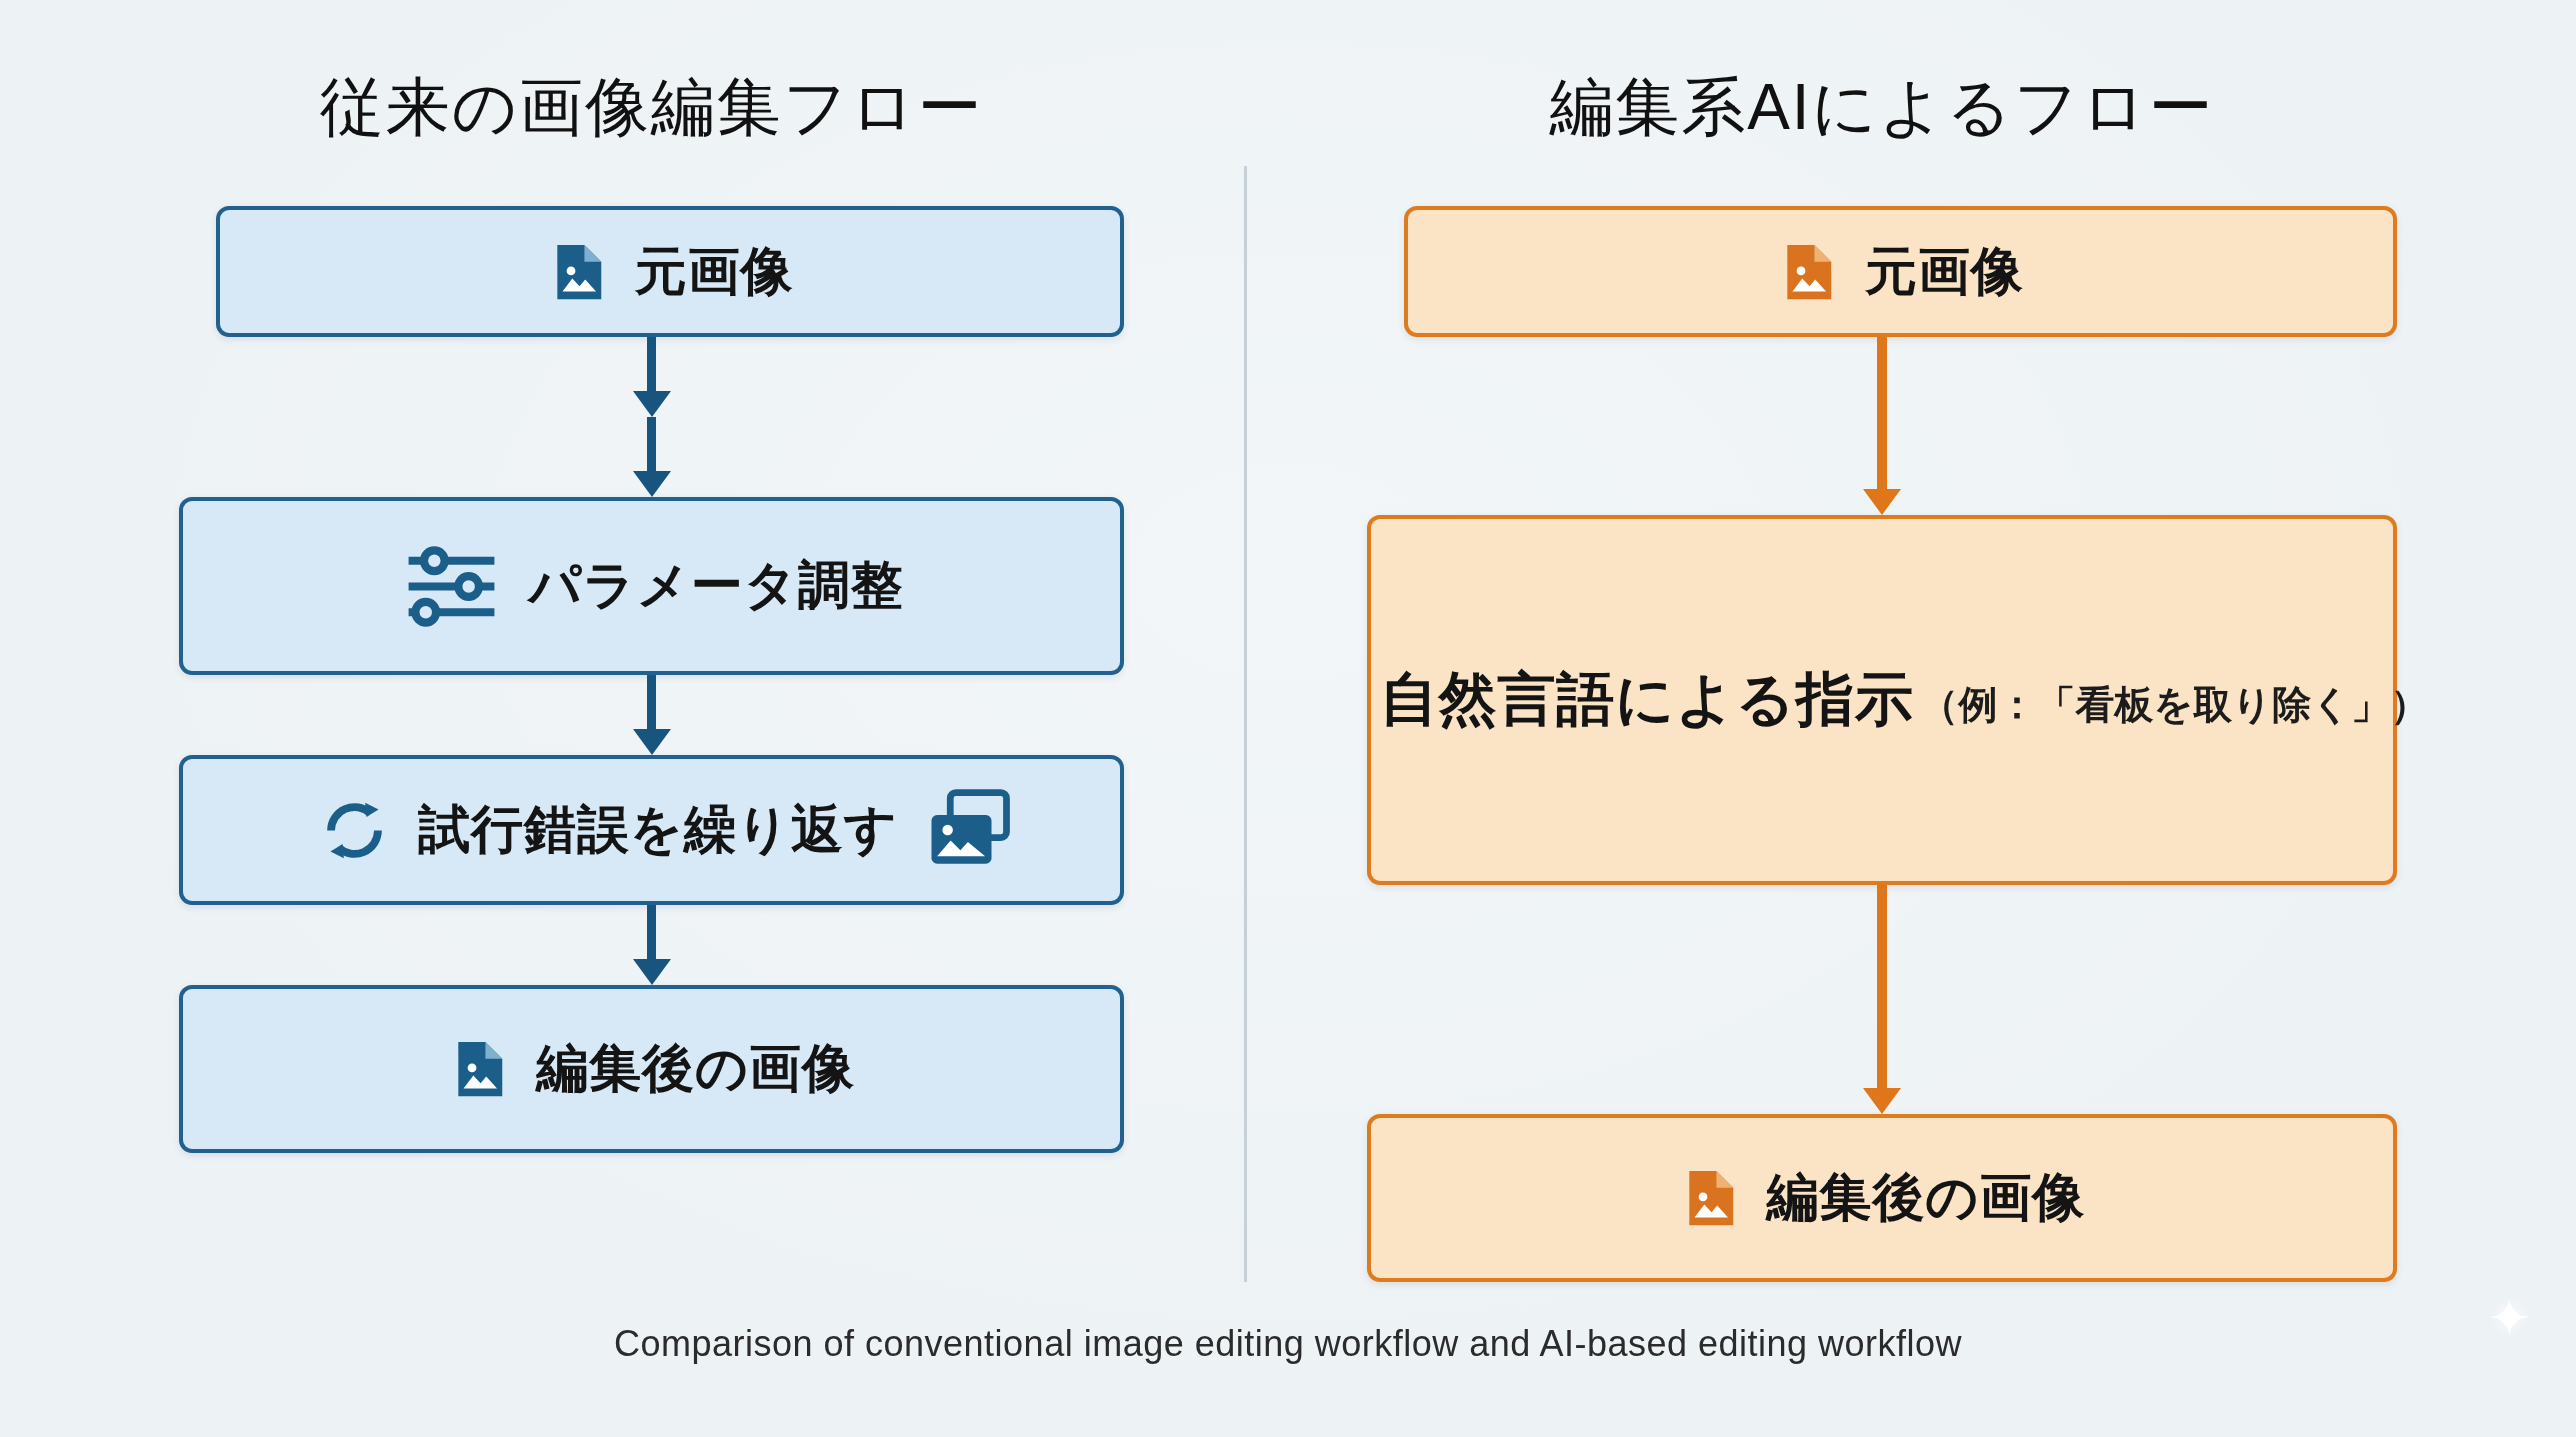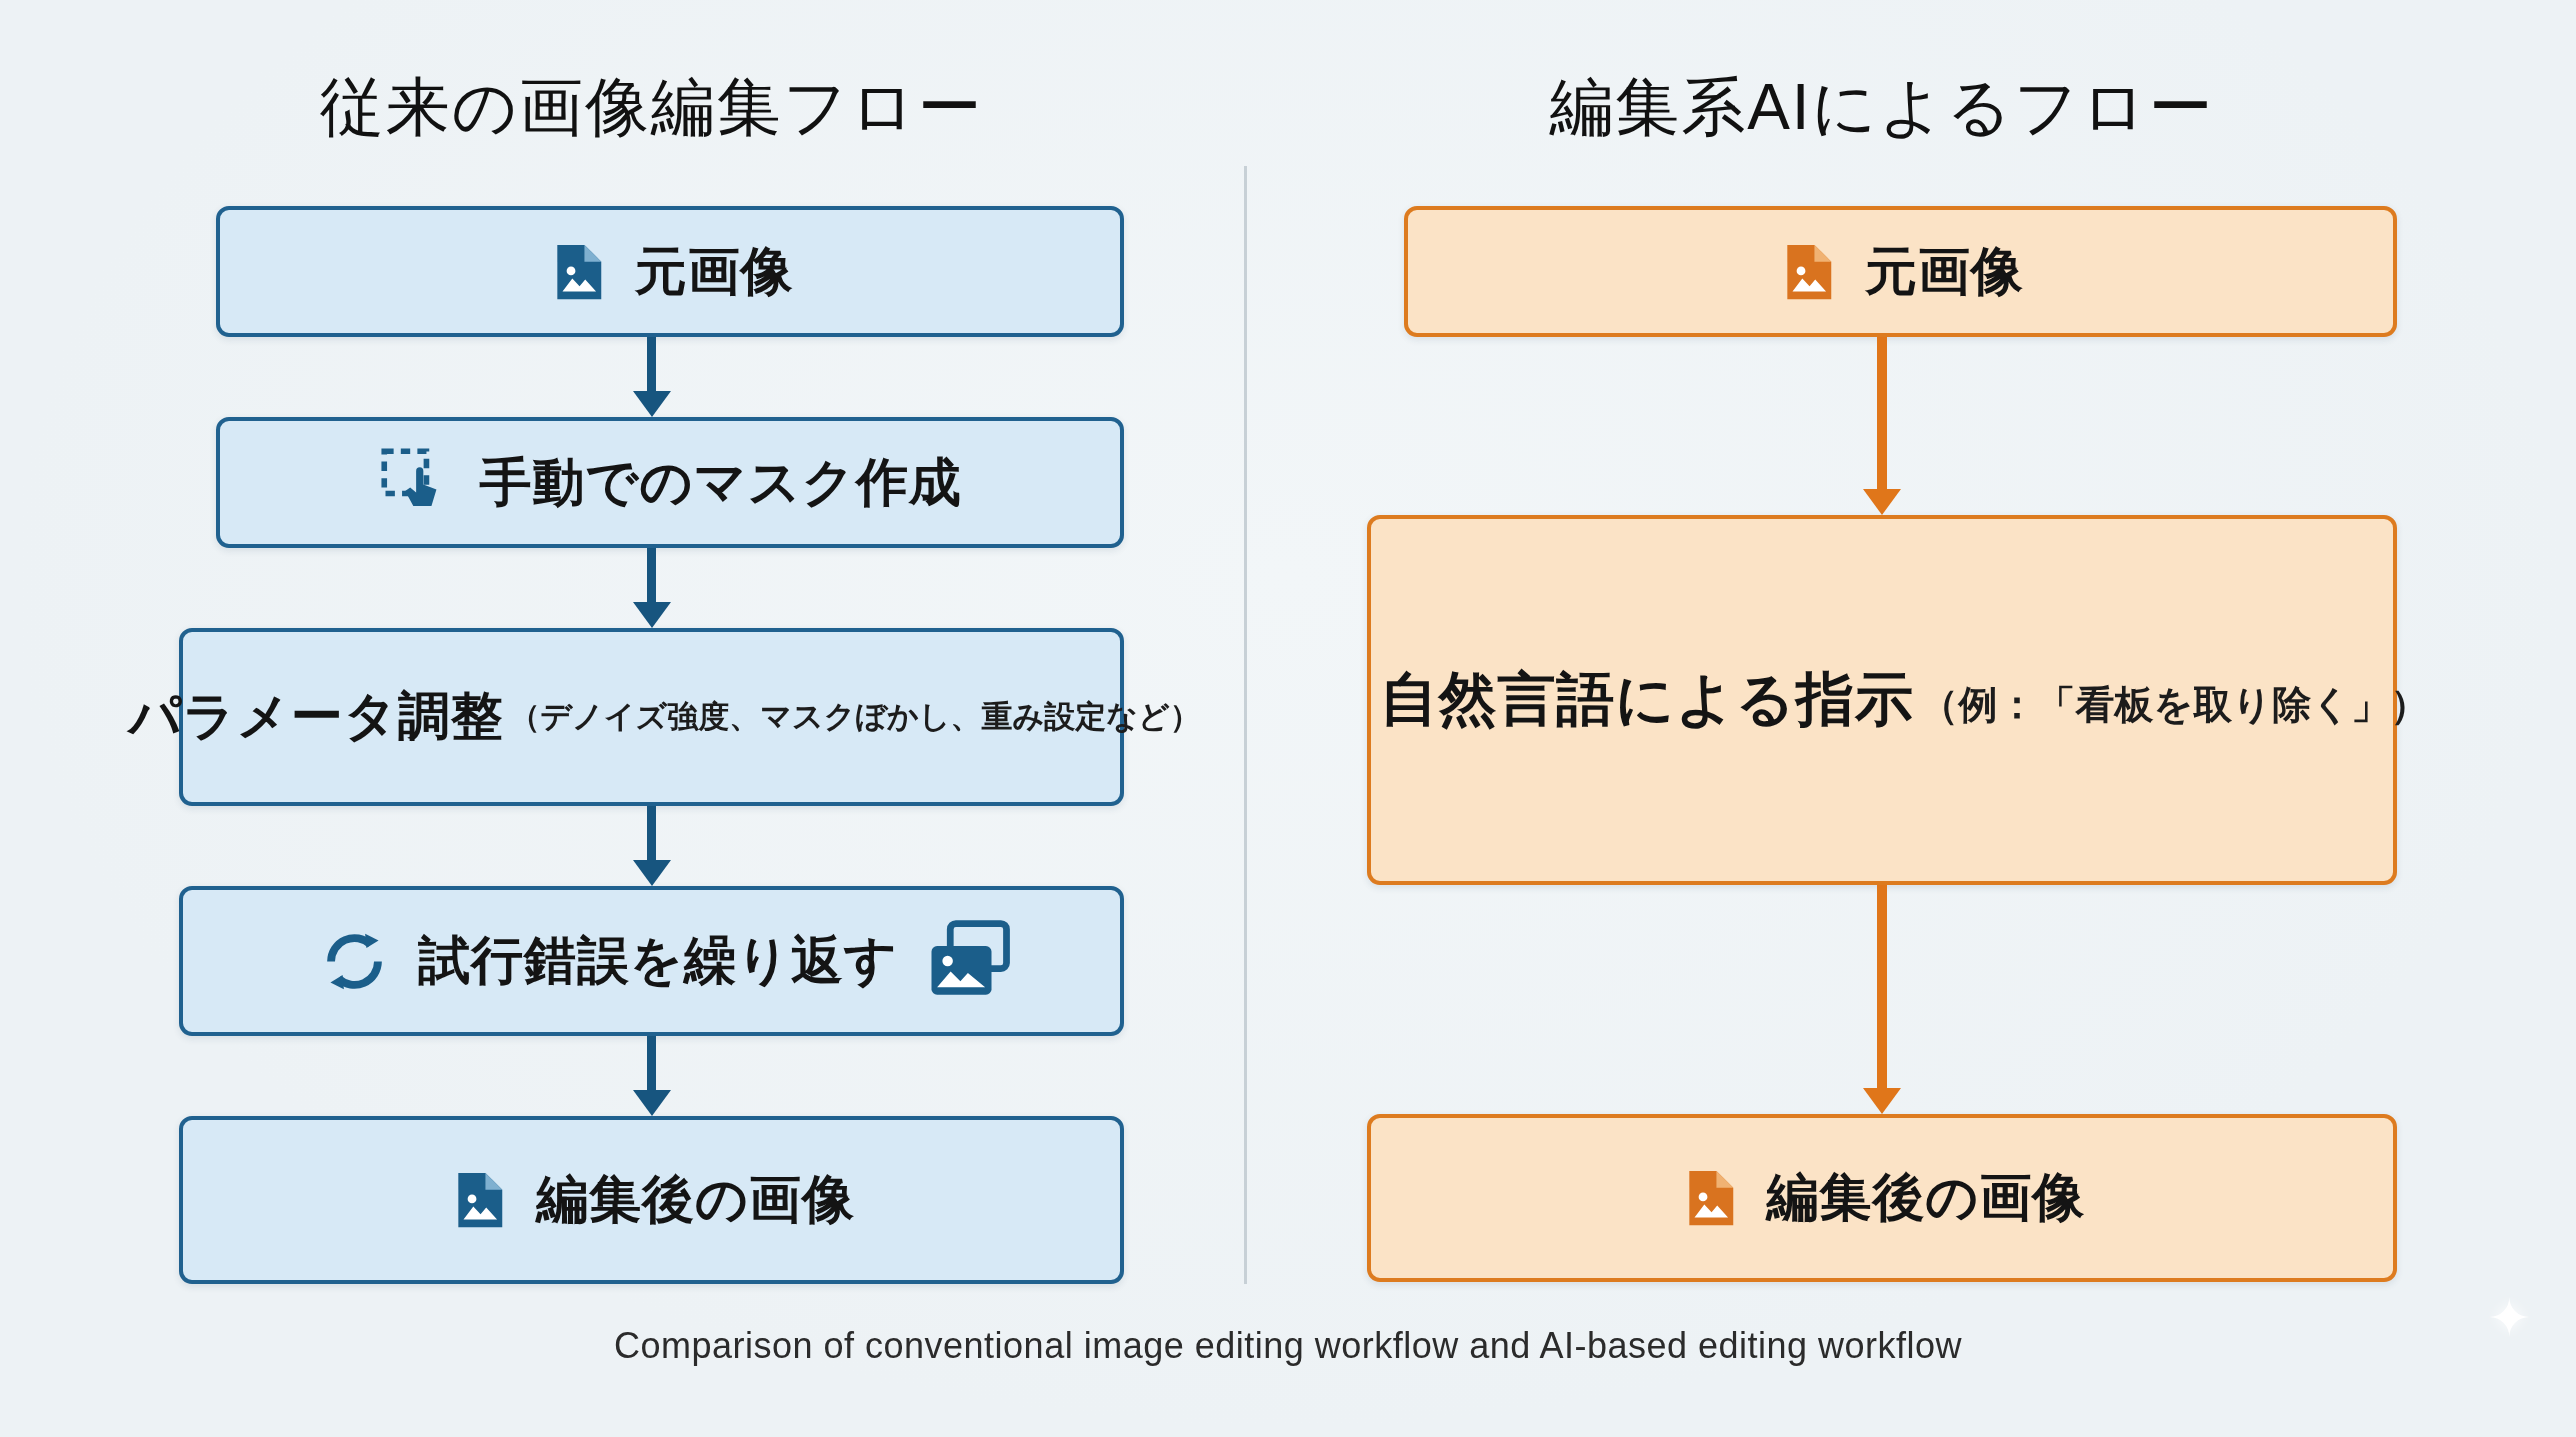--- a/index.html
+++ b/index.html
@@ -151,49 +151,39 @@
           </svg>
         </span>
         <span class="box-label">元画像</span>
       </div>
 
       <div class="arrow arrow-s">
           <span class="stem"></span>
           <span class="head"></span>
         </div>
 
-      <div class="box box-sm">
-        <span class="icon icon-80">
-          <svg viewBox="0 0 24 24">
-            <rect x="2" y="2" width="13.5" height="13.5" fill="none" stroke="currentColor" stroke-width="1.8" stroke-dasharray="3 2.3"></rect>
-            <path d="M12.2 7.2v8l-1.9-1.6-1.6 1.1 2.6 4.8h5.8l1.6-5.3-4.2-1.6V8.3a1.15 1.15 0 0 0-2.3 0z" fill="currentColor"></path>
-          </svg>
-        </span>
-        <span class="box-label">手動でのマスク作成</span>
-      </div>
 
       <div class="arrow arrow-s">
           <span class="stem"></span>
           <span class="head"></span>
         </div>
 
       <div class="box box-lg">
         <span class="icon icon-110">
           <svg viewBox="0 0 24 24">
             <line x1="2" y1="6" x2="22" y2="6" stroke="currentColor" stroke-width="1.9"></line>
             <line x1="2" y1="12" x2="22" y2="12" stroke="currentColor" stroke-width="1.9"></line>
             <line x1="2" y1="18" x2="22" y2="18" stroke="currentColor" stroke-width="1.9"></line>
             <circle cx="8" cy="6" r="2.4" fill="var(--left-fill, #d7e9f6)" stroke="currentColor" stroke-width="1.9"></circle>
             <circle cx="16" cy="12" r="2.4" fill="var(--left-fill, #d7e9f6)" stroke="currentColor" stroke-width="1.9"></circle>
             <circle cx="6" cy="18" r="2.4" fill="var(--left-fill, #d7e9f6)" stroke="currentColor" stroke-width="1.9"></circle>
           </svg>
         </span>
         <span class="text-stack">
           <span class="box-label">パラメータ調整</span>
-          <span class="box-sub">（デノイズ強度、マスクぼかし、重み設定など）</span>
         </span>
       </div>
 
       <div class="arrow arrow-s">
           <span class="stem"></span>
           <span class="head"></span>
         </div>
 
       <div class="box box-md">
         <span class="icon icon-80">

